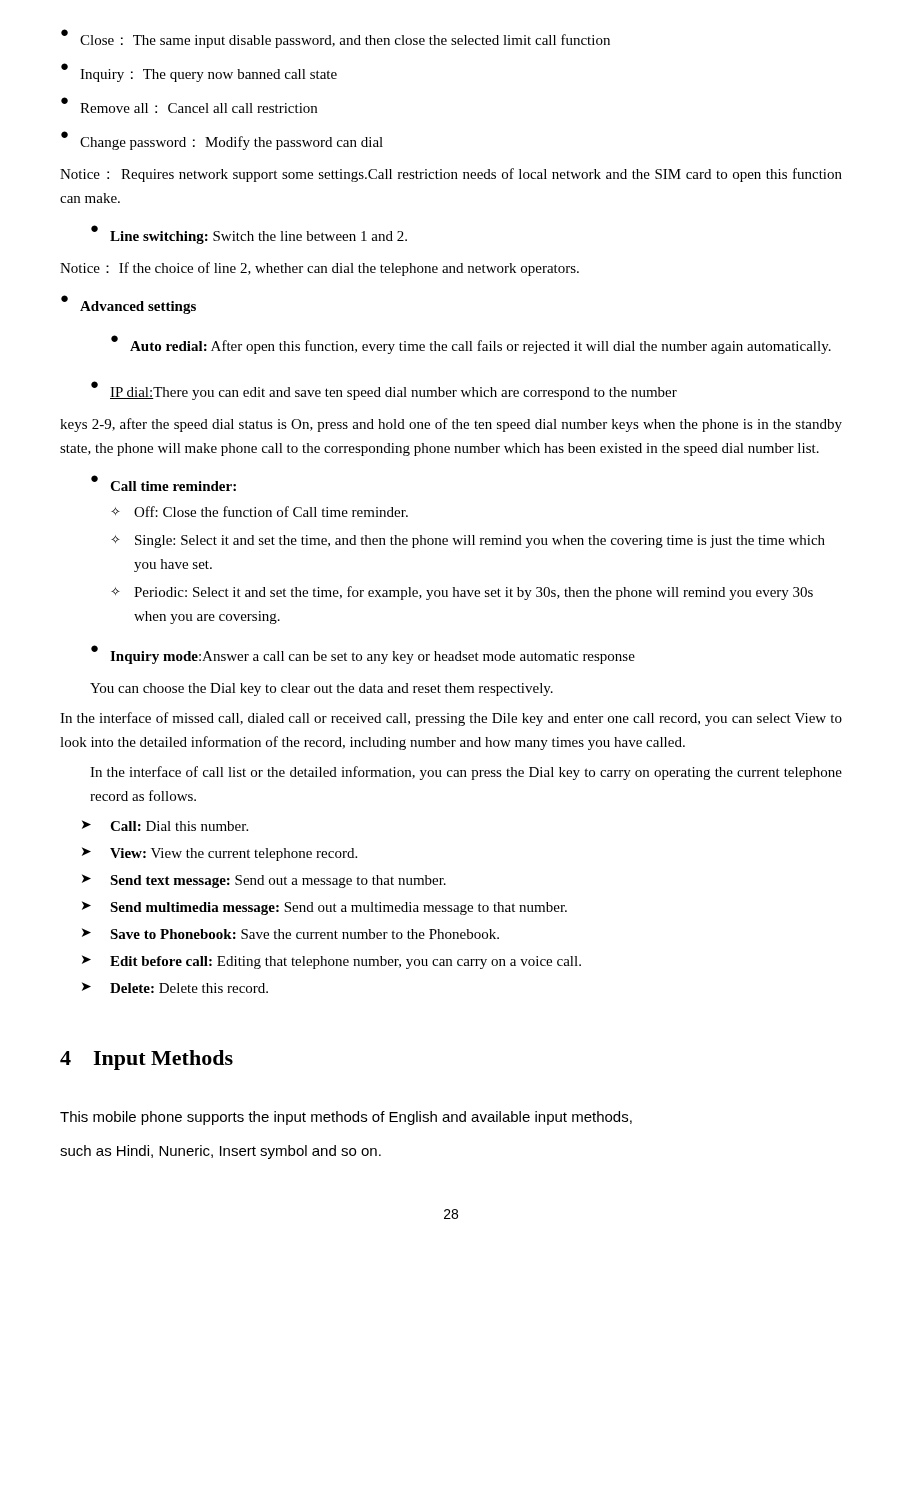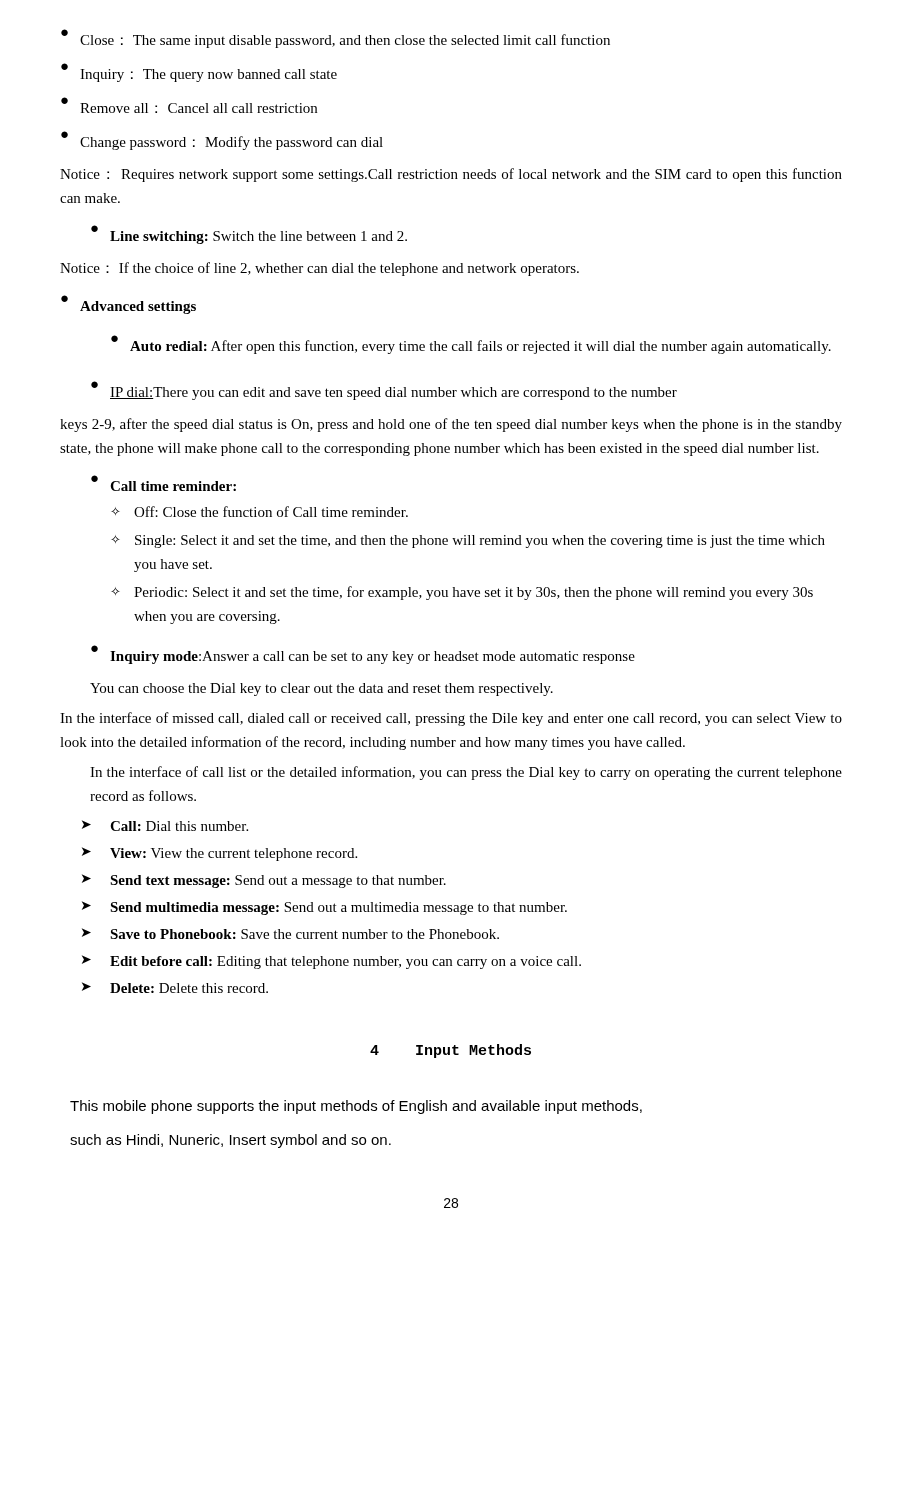--- a/index.html
+++ b/index.html
@@ -60,30 +60,28 @@
     .arrow {
       margin-right: 10px;
       min-width: 20px;
       font-size: 14px;
     }
     .paragraph {
       margin-bottom: 6px;
       text-align: justify;
     }
     .chapter-heading {
-      text-align: center;
-      font-size: 15px;
+      font-size: 22px;
       font-weight: bold;
       margin: 40px 0 30px 0;
-      font-family: Liberation Mono, monospace;
+      font-family: Liberation Serif, serif;
     }
     .chapter-intro {
       font-family: Arial, sans-serif;
       font-size: 15px;
-      margin-left: 10px;
       margin-bottom: 10px;
     }
     .page-number {
       text-align: center;
       margin-top: 40px;
       font-family: Arial, sans-serif;
       font-size: 14px;
     }
     .bold-label {
       font-weight: bold;

